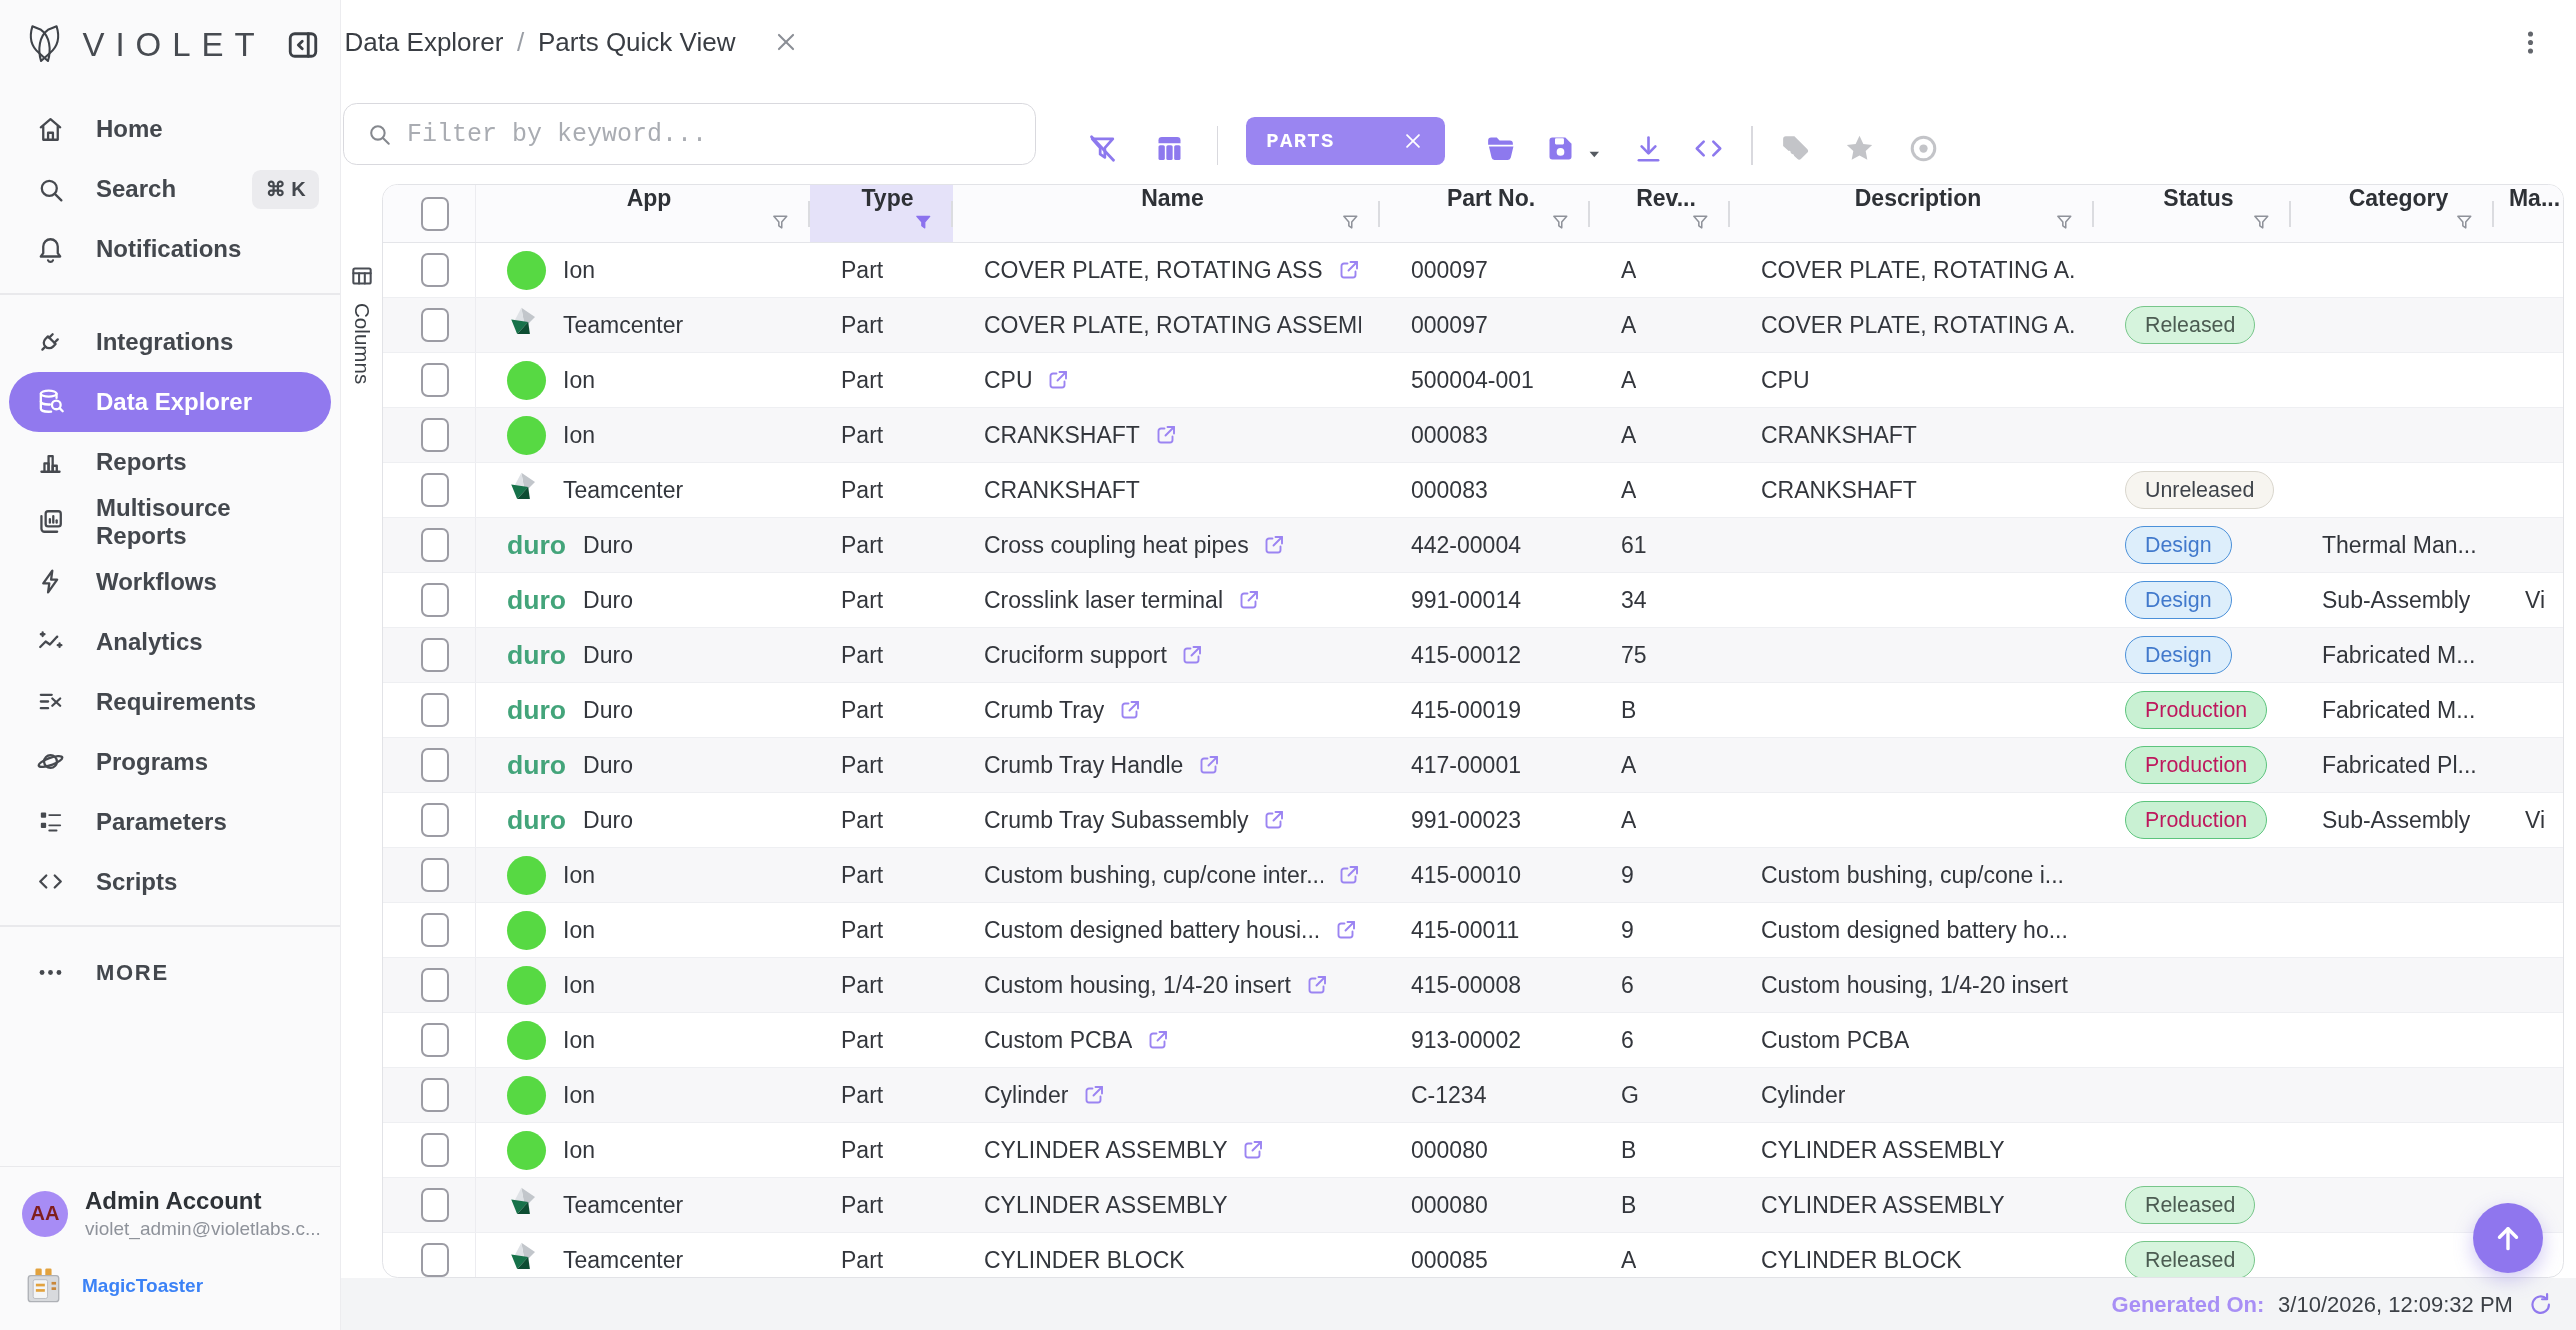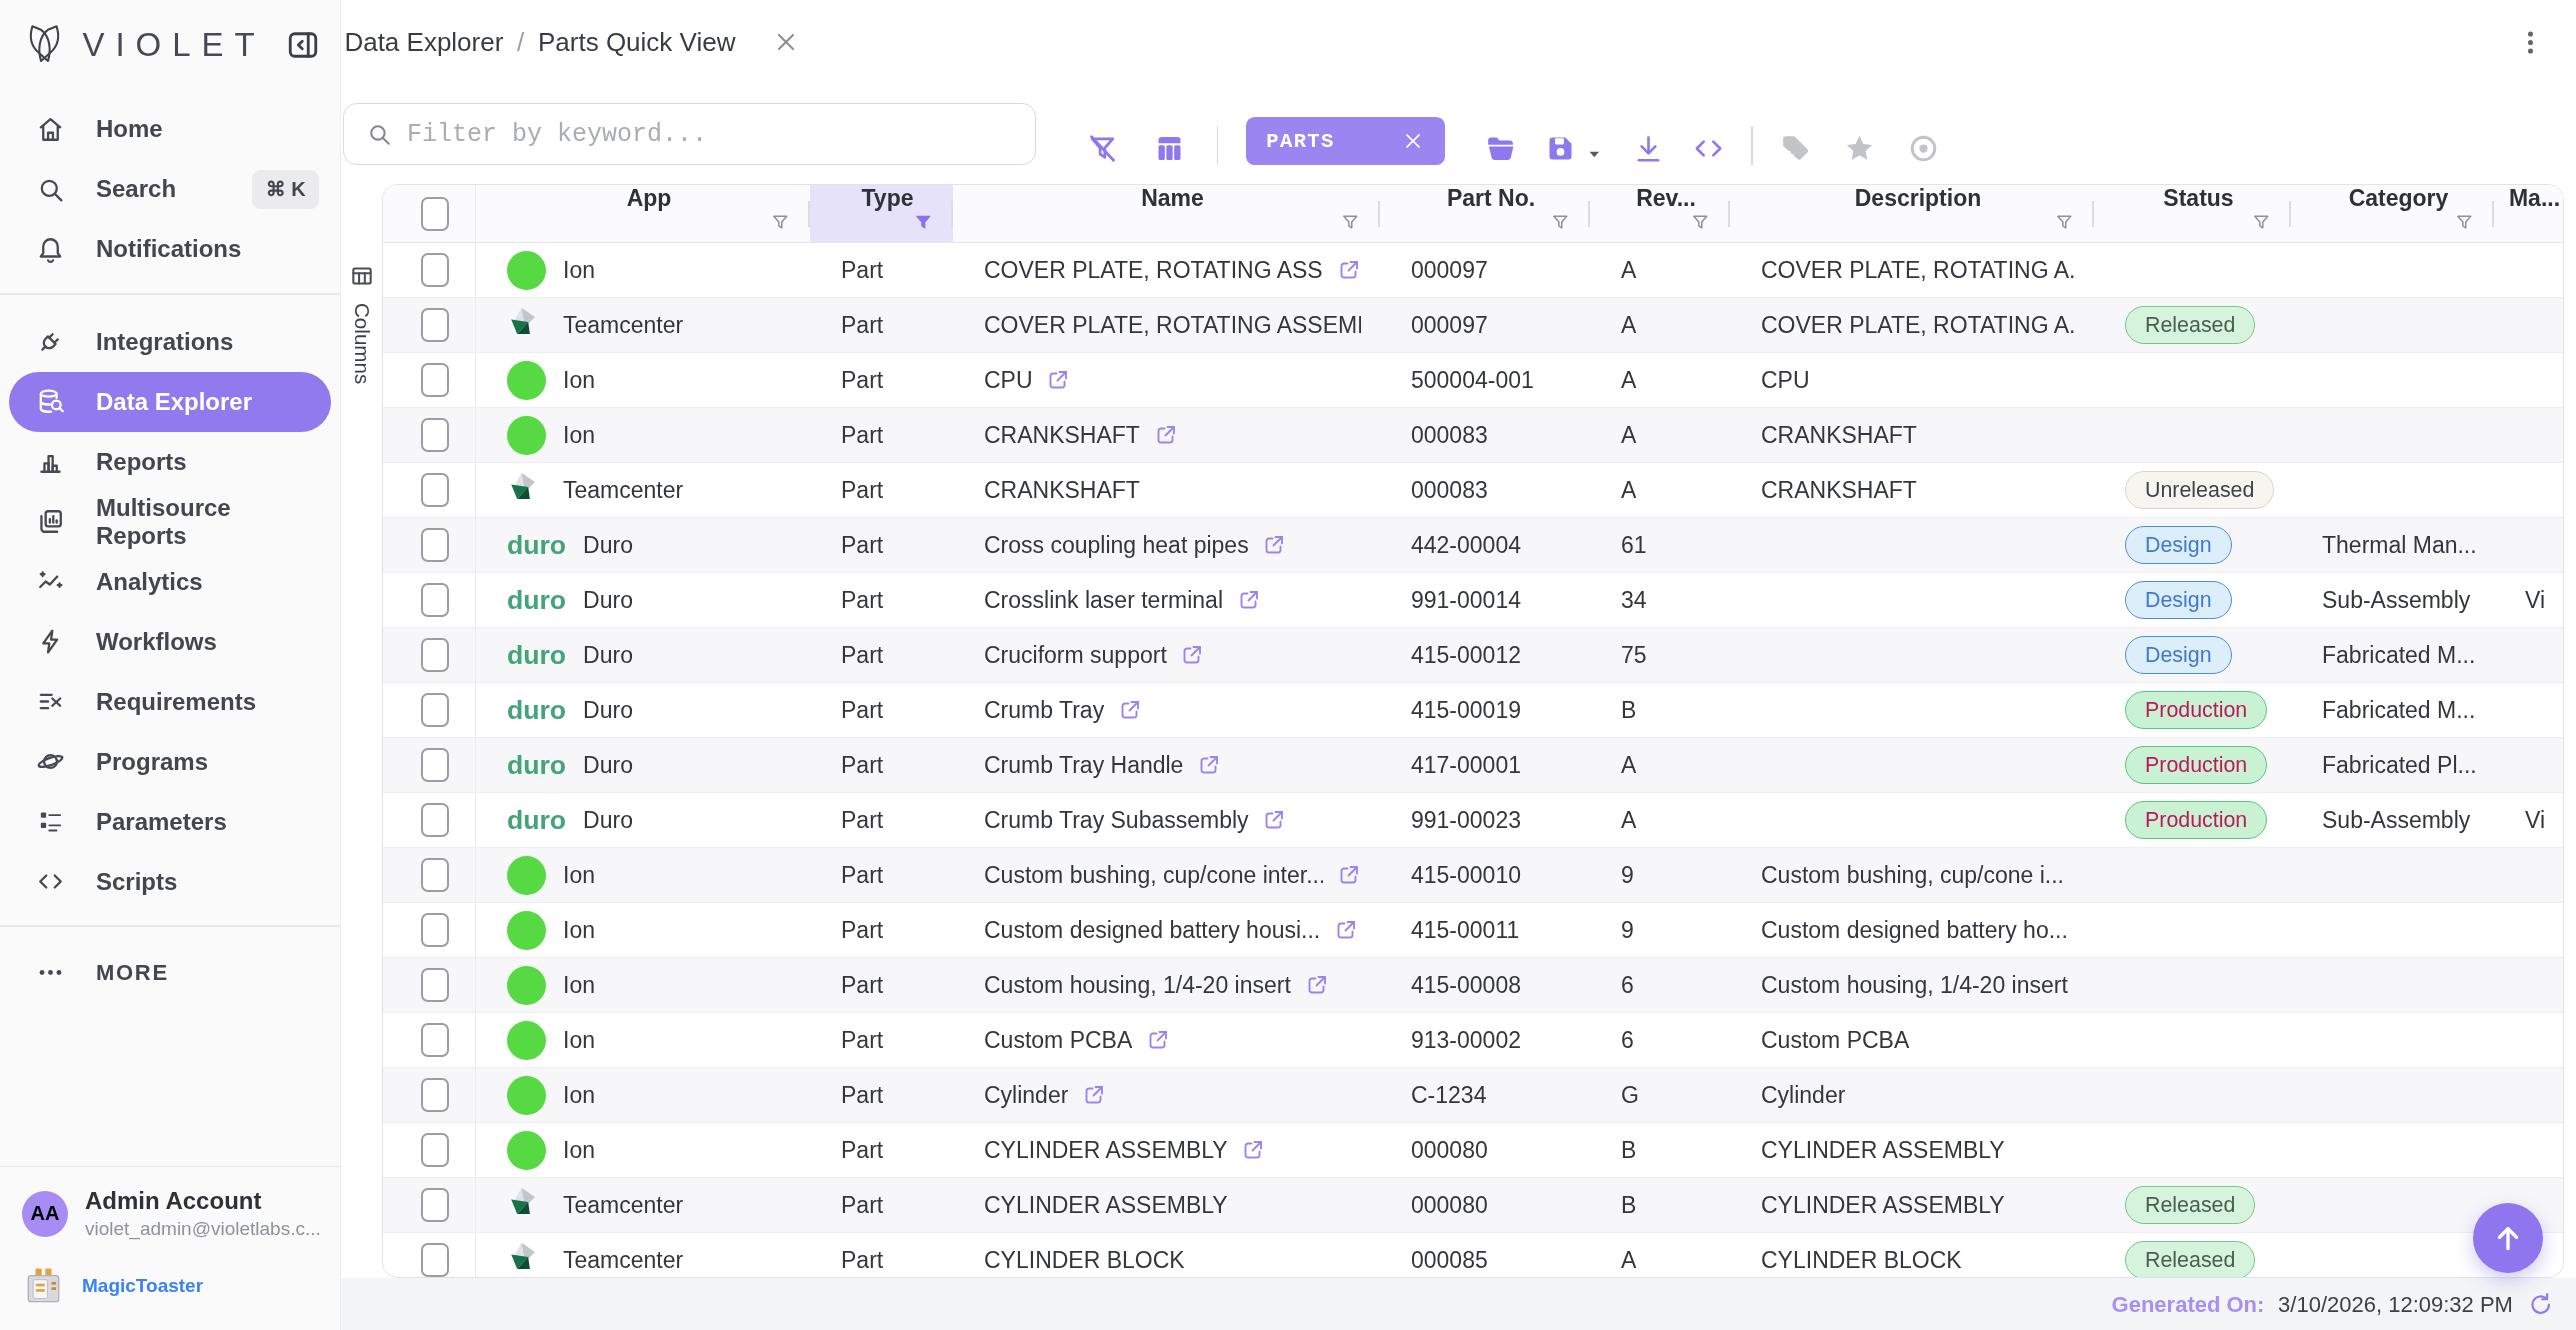--- a/index.html
+++ b/index.html
@@ -27,21 +27,21 @@
   .nav-item { height:60px; display:flex; align-items:center; padding:0 12px 0 27.4px; gap:31px;
     font-size:24px; font-weight:600; color:#43474d; border-radius:30px; margin:0 8.6px; cursor:pointer; }
   .nav-icon { width:29px; height:29px; color:#46494f; flex:none; }
   .nav-item.active { background:var(--accent); color:#fff; }
   .nav-item.active .nav-icon { color:#fff; }
   .kbd { margin-left:auto; background:#ebebee; border-radius:8.6px; padding:7.7px 13.7px; font-size:20px; font-weight:600; color:#43474d; }
   .nav-divider { height:1.7px; background:#e9e9ec; margin:13.7px 0; }
   .more-label { letter-spacing:1.7px; font-size:22px; }
   .user-sec { margin-top:auto; border-top:1.7px solid #e9e9ec; padding:20.6px 20.6px 24px 22px; }
   .user-row { display:flex; gap:17px; align-items:center; cursor:pointer; }
-  .avatar { width:46px; height:46px; border-radius:50%; background:#a78cf5; color:#000000; font-size:20px; font-weight:700;
+  .avatar { width:46px; height:46px; border-radius:50%; background:#a78cf5; color:#7f1d1d; font-size:20px; font-weight:700;
     display:flex; align-items:center; justify-content:center; flex:none; }
   .user-name { font-size:24px; font-weight:700; color:#2e3237; }
   .user-email { font-size:19px; color:#8e929a; margin-top:2.6px; }
   .ws-row { display:flex; gap:17px; align-items:center; margin-top:24px; cursor:pointer; }
   .ws-icon { width:43px; height:43px; flex:none; }
   .ws-name { font-size:19px; font-weight:600; color:#3b82f6; }
 
   
   .main { flex:1; min-width:0; display:flex; flex-direction:column; background:#fff; position:relative; }
   .topbar { height:84px; flex:none; display:flex; align-items:center; padding:0 31px 0 3.4px; }
@@ -218,36 +218,36 @@
             <path d="M17.1 13v-2"></path>
             <path d="M4.5 7.5V18a2.5 2.5 0 0 0 2.5 2.5h10.5"></path>
           </svg>
         </span>
     <span class="nav-label">Multisource Reports</span>
 
   </div>
       <div class="nav-item">
     <span class="nav-icon">
           <svg viewBox="0 0 24 24" fill="none" stroke="currentColor" stroke-width="1.9" stroke-linecap="round" stroke-linejoin="round">
+            <path d="M13.5 3 6 13.5h5L10 21l7.5-10.5h-5Z"></path>
+          </svg>
+        </span>
+    <span class="nav-label">Workflows</span>
+
+  </div>
+      <div class="nav-item">
+    <span class="nav-icon">
+          <svg viewBox="0 0 24 24" fill="none" stroke="currentColor" stroke-width="1.9" stroke-linecap="round" stroke-linejoin="round">
             <path d="M3.5 16.5 8 12l3.5 2.5 5.5-6"></path>
             <path d="M5.5 4.5v3M4 6h3"></path>
             <path d="M19.5 13.5v3M18 15h3"></path>
             <circle cx="17.5" cy="8" r="1" fill="currentColor" stroke="none"></circle>
           </svg>
         </span>
     <span class="nav-label">Analytics</span>
-
-  </div>
-      <div class="nav-item">
-    <span class="nav-icon">
-          <svg viewBox="0 0 24 24" fill="none" stroke="currentColor" stroke-width="1.9" stroke-linecap="round" stroke-linejoin="round">
-            <path d="M13.5 3 6 13.5h5L10 21l7.5-10.5h-5Z"></path>
-          </svg>
-        </span>
-    <span class="nav-label">Workflows</span>
 
   </div>
       <div class="nav-item">
     <span class="nav-icon">
           <svg viewBox="0 0 24 24" fill="none" stroke="currentColor" stroke-width="1.9" stroke-linecap="round" stroke-linejoin="round">
             <path d="M4 6.5h9"></path>
             <path d="M4 12h6"></path>
             <path d="M4 17.5h6"></path>
             <path d="m13.5 9.5 6.5 6"></path>
             <path d="m20 9.5-6.5 6"></path>

